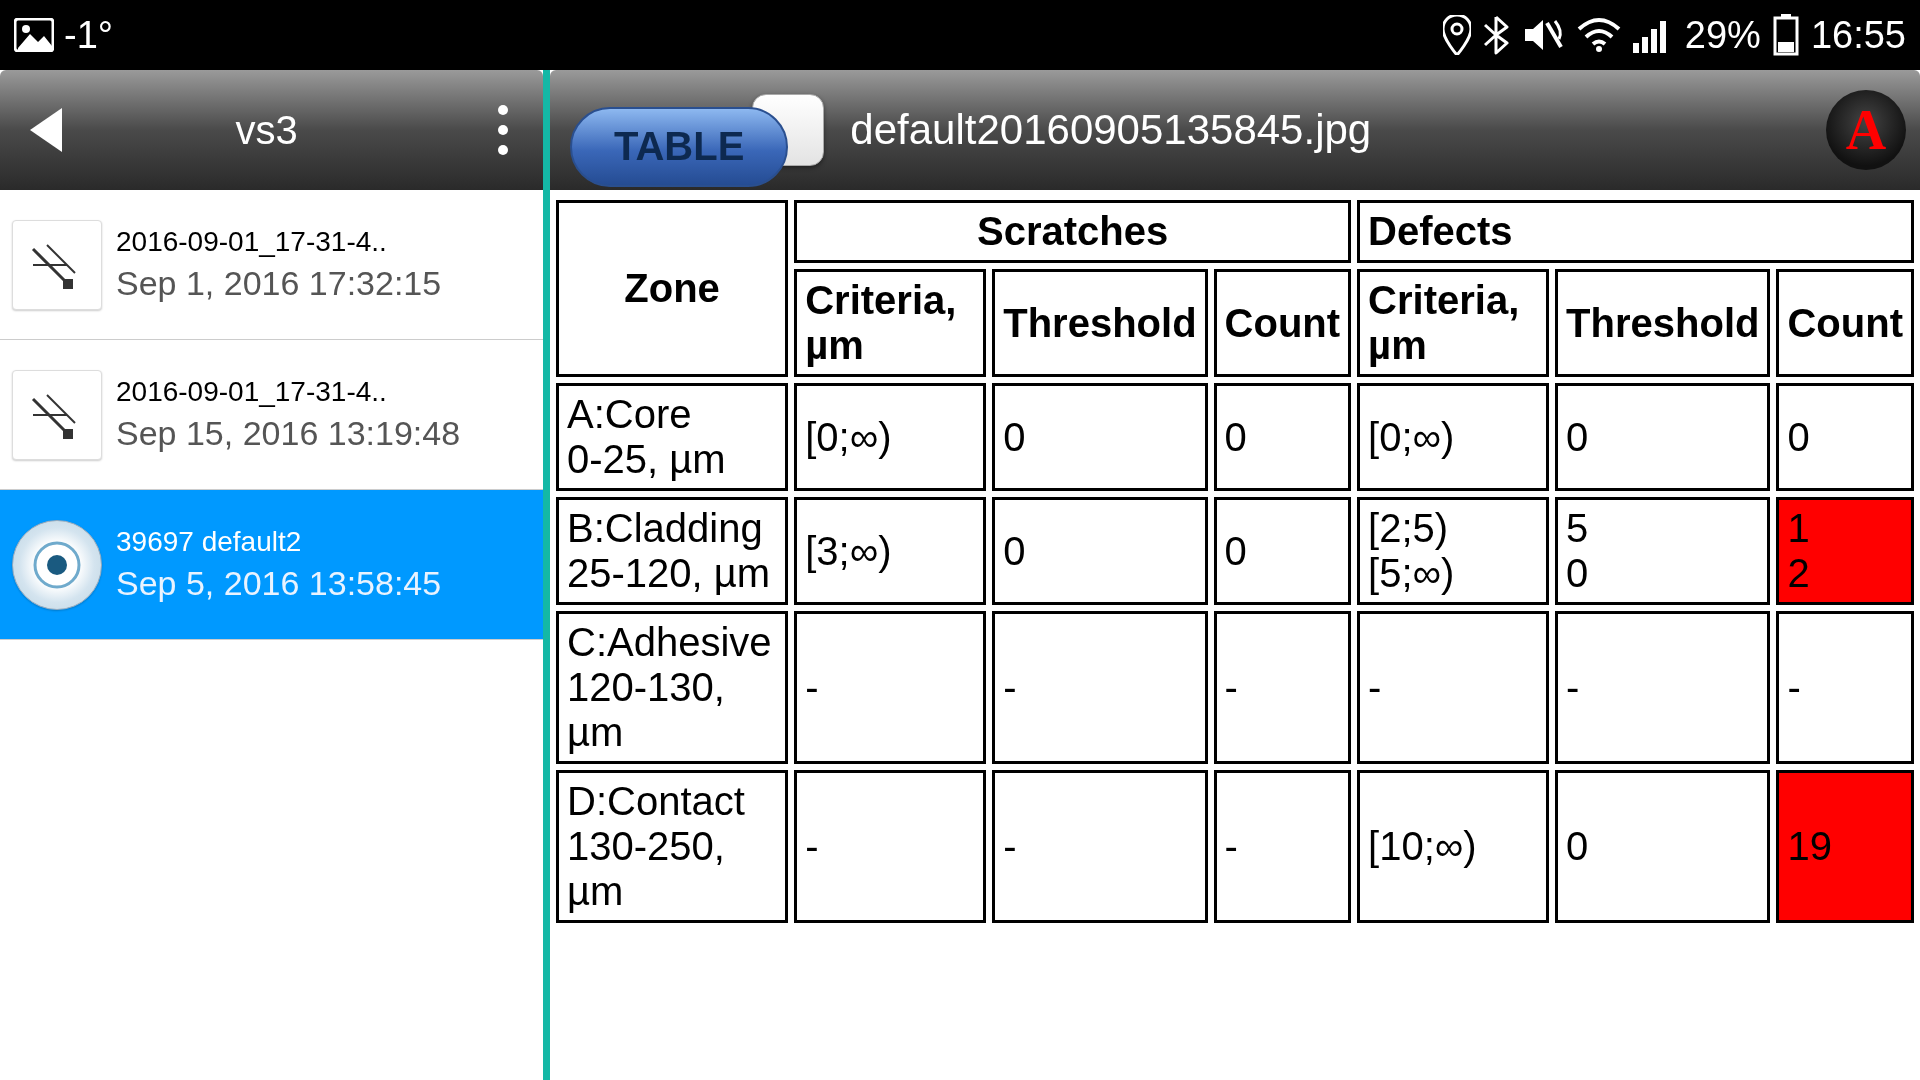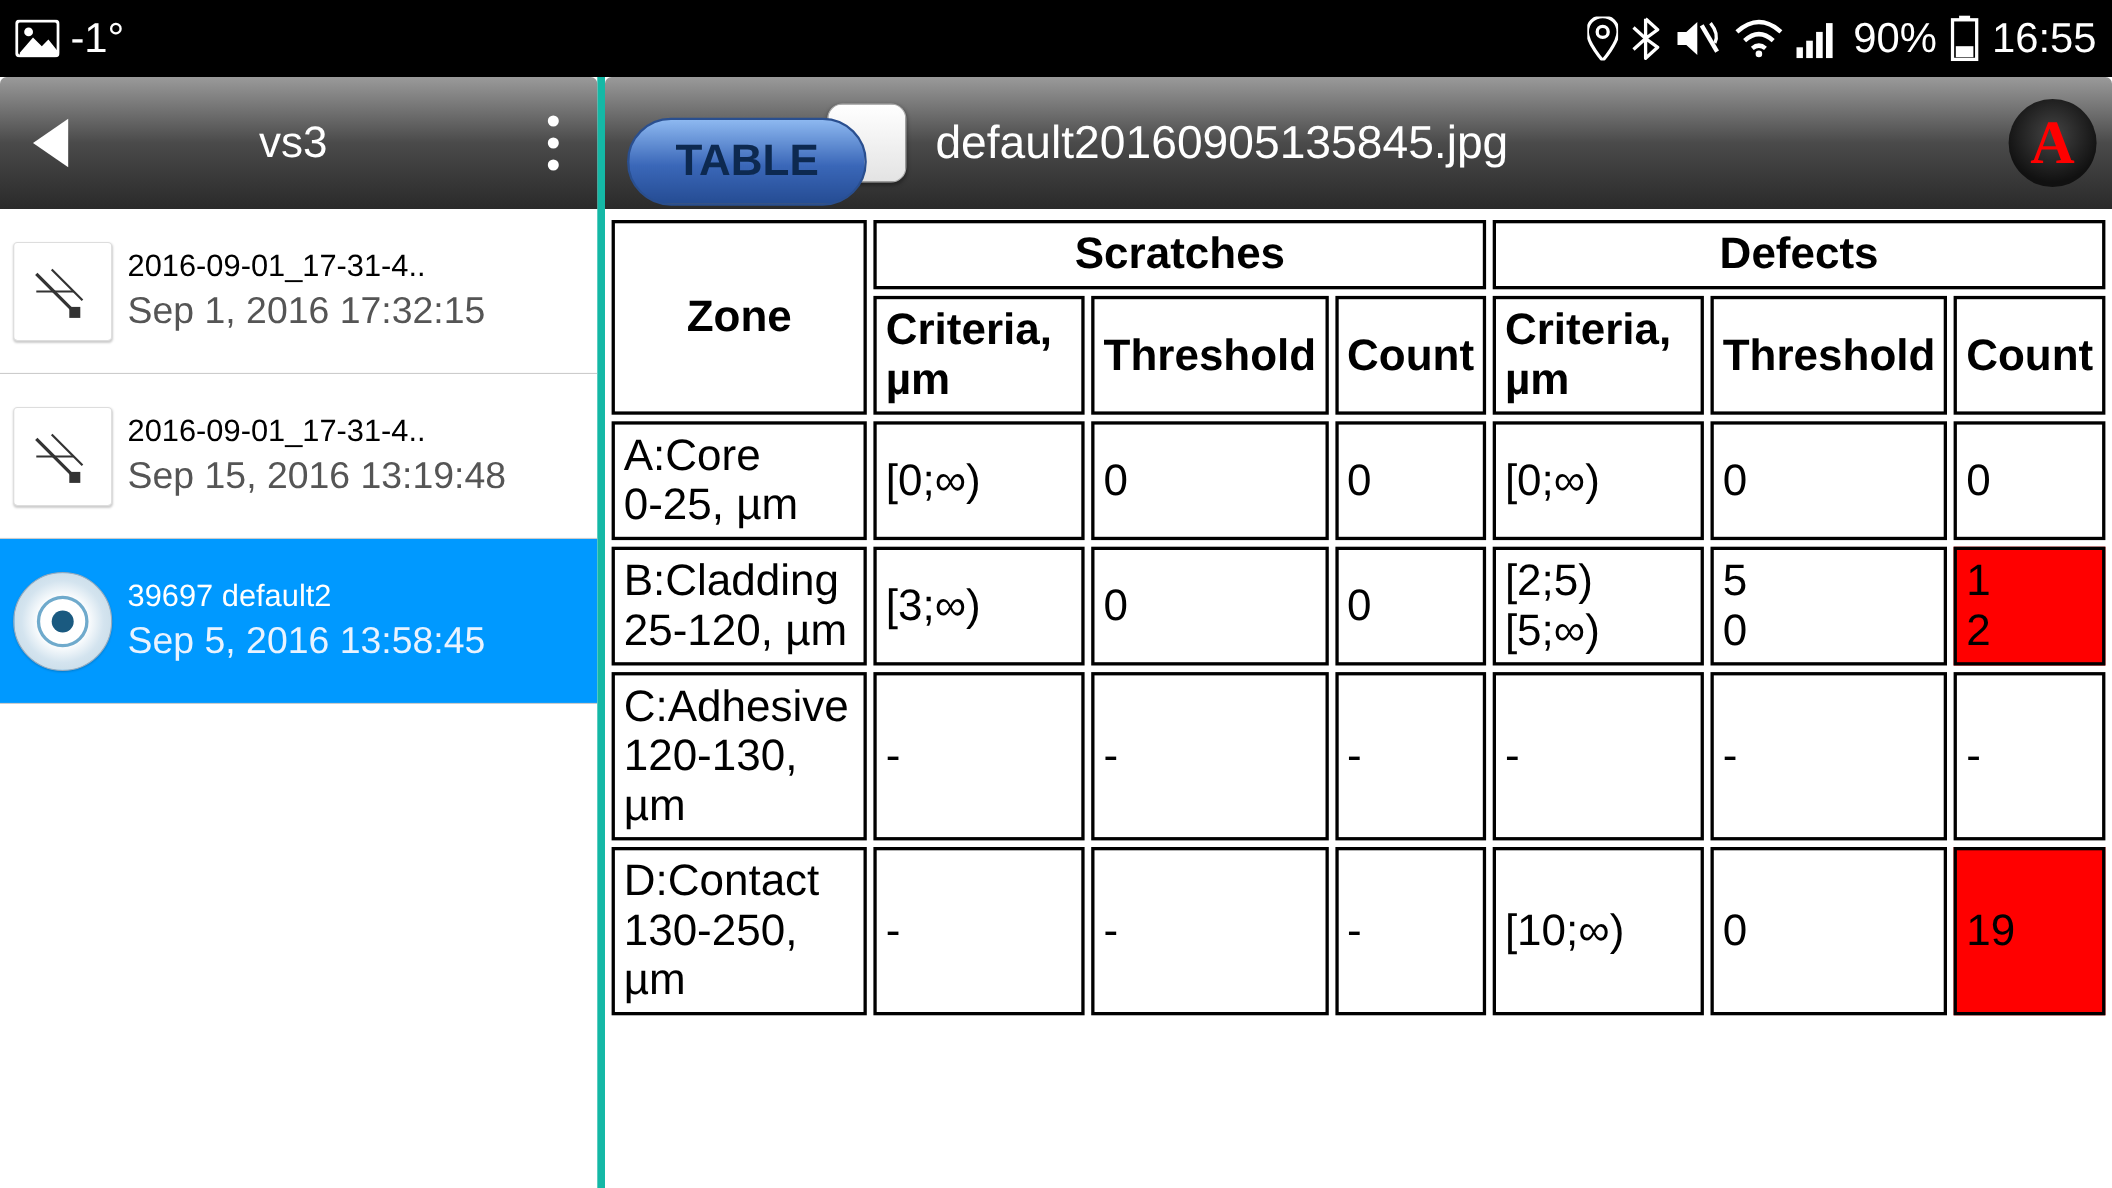--- a/index.html
+++ b/index.html
@@ -130,21 +130,21 @@
         </svg>
     </span>
     <span class="sb-icon">
       <svg width="40" height="36" viewBox="0 0 40 36">
           <rect x="0" y="26" width="6" height="10" fill="#fff"></rect>
           <rect x="9" y="20" width="6" height="16" fill="#fff"></rect>
           <rect x="18" y="12" width="6" height="24" fill="#fff"></rect>
           <rect x="27" y="4" width="6" height="32" fill="#fff"></rect>
         </svg>
     </span>
-    <span>90%</span>
+    <span>29%</span>
     <span class="sb-icon">
       <svg width="26" height="42" viewBox="0 0 26 42">
           <rect x="8" y="0" width="10" height="4" fill="#fff"></rect>
           <rect x="2" y="4" width="22" height="36" fill="none" stroke="#fff" stroke-width="3"></rect>
           <rect x="5" y="28" width="16" height="10" fill="#fff"></rect>
         </svg>
     </span>
     <span>16:55</span>
   </div>
 </div>
@@ -224,21 +224,21 @@
           <span>A</span>
         </div>
     </div>
 
     <div class="table-wrap">
       <table>
         <thead>
           <tr>
             <th rowspan="2" style="text-align:center;">Zone</th>
             <th colspan="3" style="text-align:center;">Scratches</th>
-            <th colspan="3" style="text-align:center;">Defects</th>
+            <th colspan="3" style="">Defects</th>
           </tr>
           <tr>
             <th>Criteria, µm</th>
             <th>Threshold</th>
             <th class="count-col">Count</th>
             <th>Criteria, µm</th>
             <th>Threshold</th>
             <th class="count-col">Count</th>
           </tr>
         </thead>

